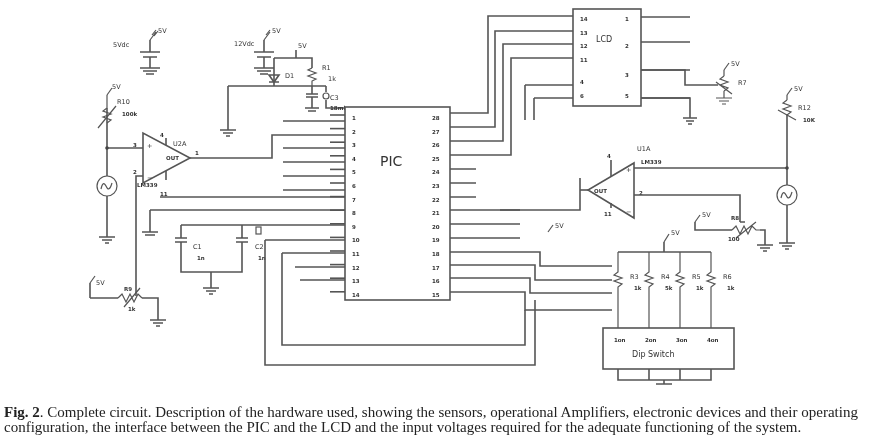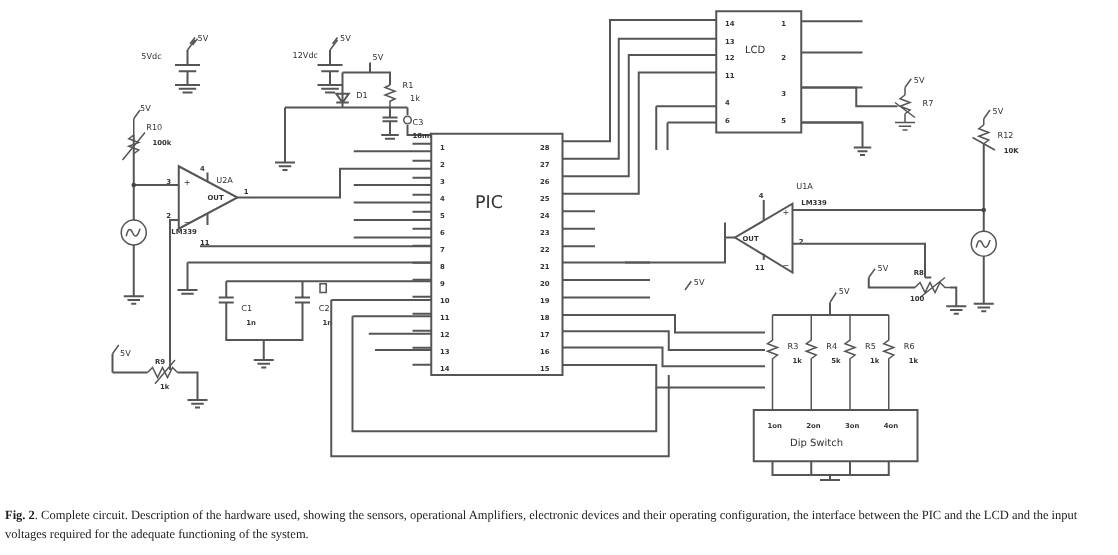--- a/index.html
+++ b/index.html
@@ -8,21 +8,21 @@
   #schematic .w { stroke: #555; stroke-width: 1.6; fill: none; }
   #schematic .box { stroke: #555; stroke-width: 1.6; fill: #fff; }
   #schematic .thin { stroke: #555; stroke-width: 1.2; fill: none; }
   #schematic text { font-family: "DejaVu Sans", sans-serif; fill: #333; }
   #schematic .pin { font-size: 5.5px; font-weight: bold; }
   #schematic .lbl { font-size: 6.5px; }
   #schematic .big { font-size: 14px; }
   #schematic .mid { font-size: 8px; }
   .caption {
     position: absolute; left: 4px; top: 405px; width: 888px;
-    font-family: "Liberation Serif", serif; font-size: 10px; line-height: 15px; color: #222;
+    font-family: "Liberation Serif", serif; font-size: 15px; line-height: 15px; color: #222;
   }
   .caption b { font-weight: bold; }
 </style>
 </head>
 <body>
 
 <svg id="schematic" viewBox="0 0 894 385" xmlns="http://www.w3.org/2000/svg">
 
   <g>
     <path class="w" d="M140 52 L160 52 M143 57 L157 57 M150 40 L150 52 M150 57 L150 68 M140 68 L160 68 M143 71 L157 71 M146 74 L154 74"></path>

